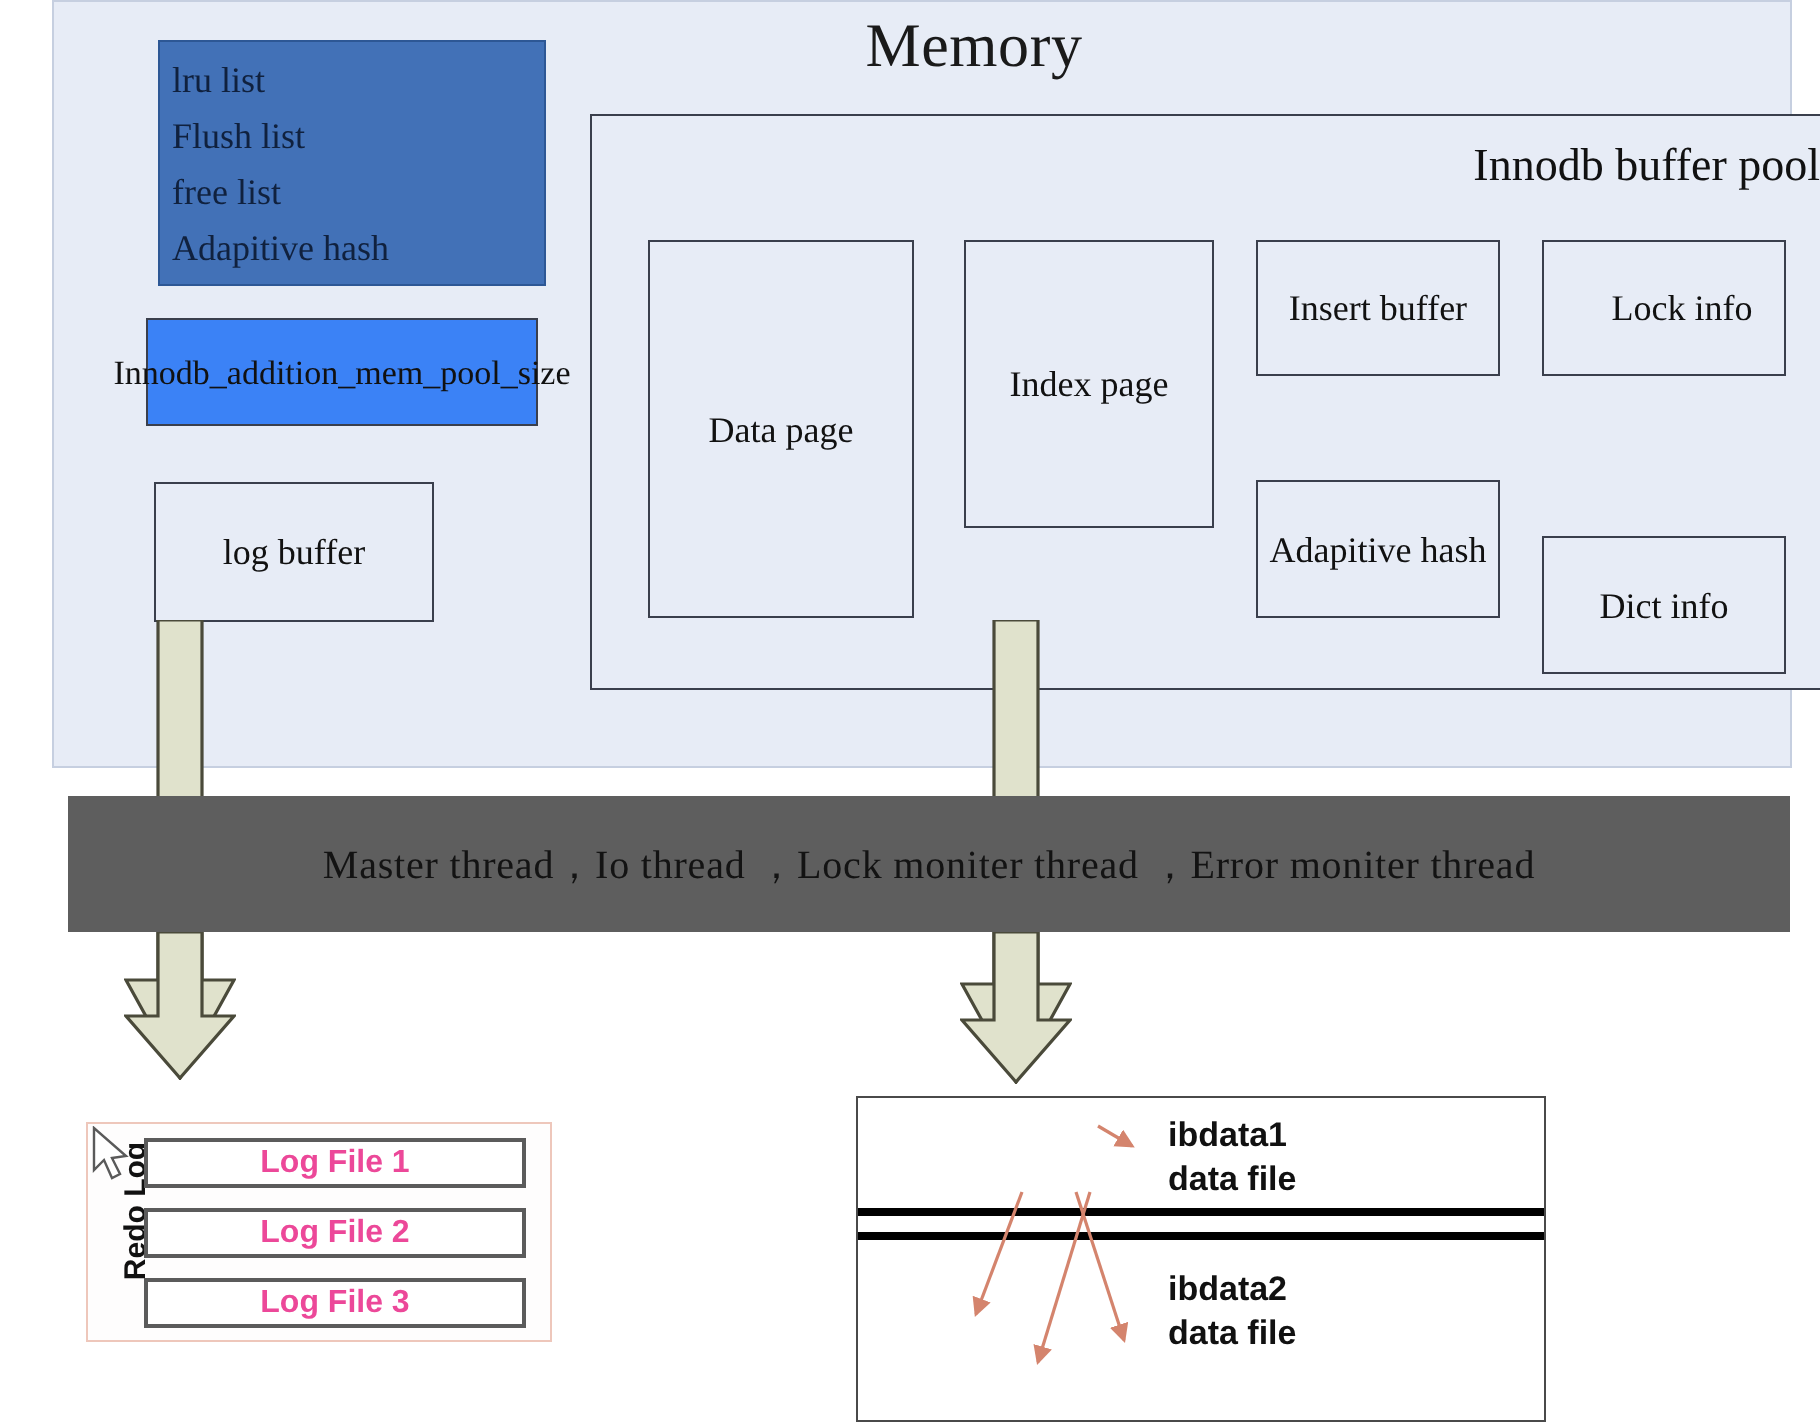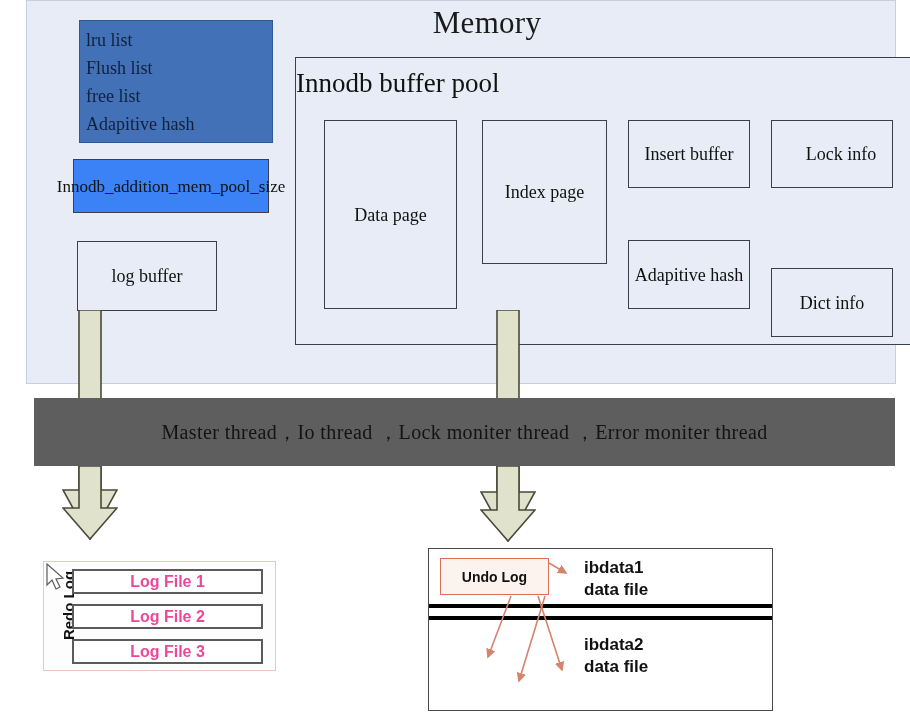--- a/index.html
+++ b/index.html
@@ -108,22 +108,22 @@
     height: 288px;
     background: #e7ecf6;
     border: 1px solid #3a3f4c;
     box-sizing: border-box;
   }
   .pool-title {
     position: absolute;
     left: 0;
     top: 8px;
     width: 100%;
-    text-align: left;
-    font-size: 27px;
+    text-align: right;
+    font-size: 23px;
     line-height: 34px;
   }
   .pool-cell {
     position: absolute;
     background: #e7ecf6;
     border: 1px solid #3a3f4c;
     box-sizing: border-box;
     display: flex;
     align-items: center;
     justify-content: center;
@@ -338,21 +338,20 @@
     <div class="redo-label">Redo Log</div>
     <div class="log-file lf1">Log File 1</div>
     <div class="log-file lf2">Log File 2</div>
     <div class="log-file lf3">Log File 3</div>
   </div>
 
   <div class="ibdata-group">
     <div class="ib-divider ib-div1"></div>
     <div class="ib-divider ib-div2"></div>
 
-    <div class="undo-box">Undo Log</div>
 
     <div class="ib-label ib-lbl1">ibdata1
 data file</div>
     <div class="ib-label ib-lbl2">ibdata2
 data file</div>
 
     <svg class="undo-arrows" viewBox="0 0 345 163">
       <defs>
         <marker id="ah" markerWidth="7" markerHeight="7" refX="5" refY="3" orient="auto">
           <path d="M0,0 L6,3 L0,6 z" fill="#d4846d"></path>

